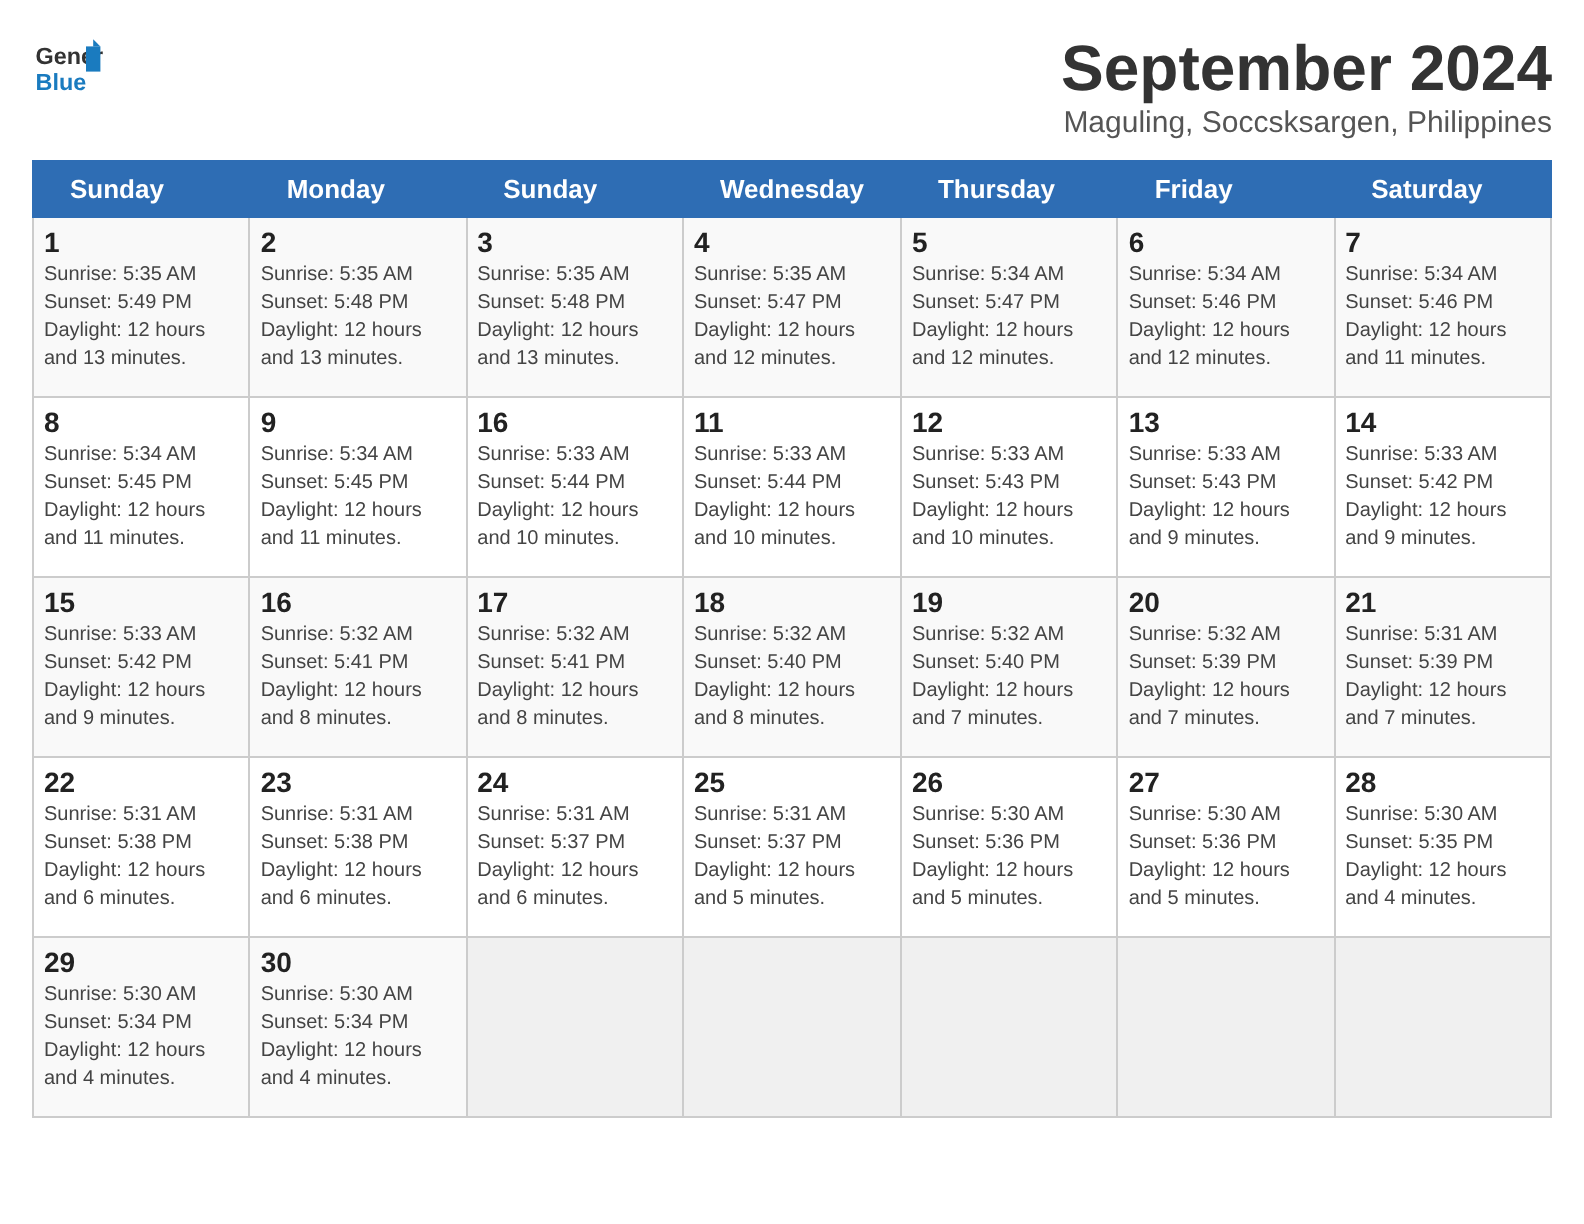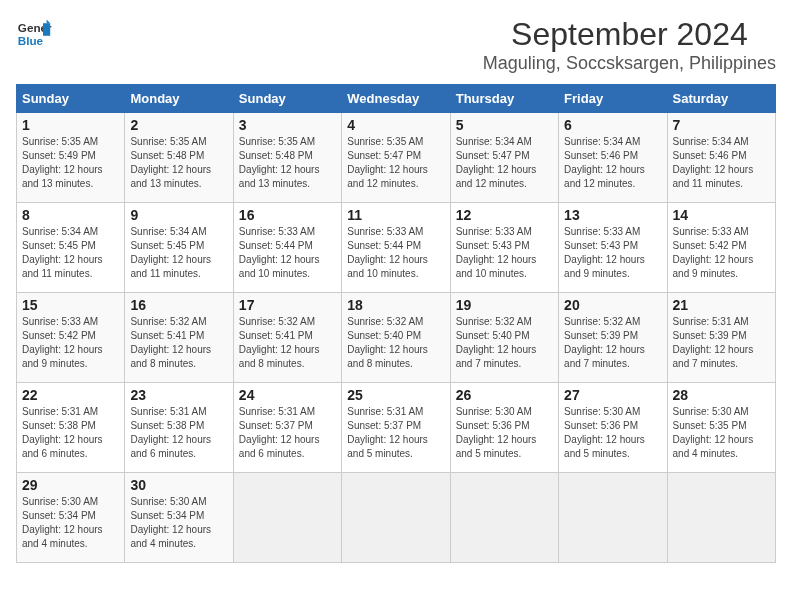--- a/index.html
+++ b/index.html
@@ -24,37 +24,36 @@
     .logo-icon {
       width: 36px;
       height: 36px;
     }
     .title-section {
       text-align: right;
     }
     .calendar-title {
       font-size: 32px;
       color: #333;
-      font-weight: normal;
-      text-align: center;
+      font-weight: bold;
     }
     .calendar-subtitle {
-      font-size: 18px;
+      font-size: 15px;
       color: #555;
     }
     table {
       width: 100%;
       border-collapse: collapse;
       font-size: 11px;
     }
     thead tr th {
       background-color: #2e6db4;
       color: #fff;
       text-align: left;
-      padding: 6px 5px;
+      padding: 6px 18px;
       font-size: 13px;
       font-weight: bold;
       border: 1px solid #2e6db4;
     }
     tbody tr td {
       vertical-align: top;
       border: 1px solid #ccc;
       padding: 4px 5px;
       width: 14.28%;
       min-height: 80px;

